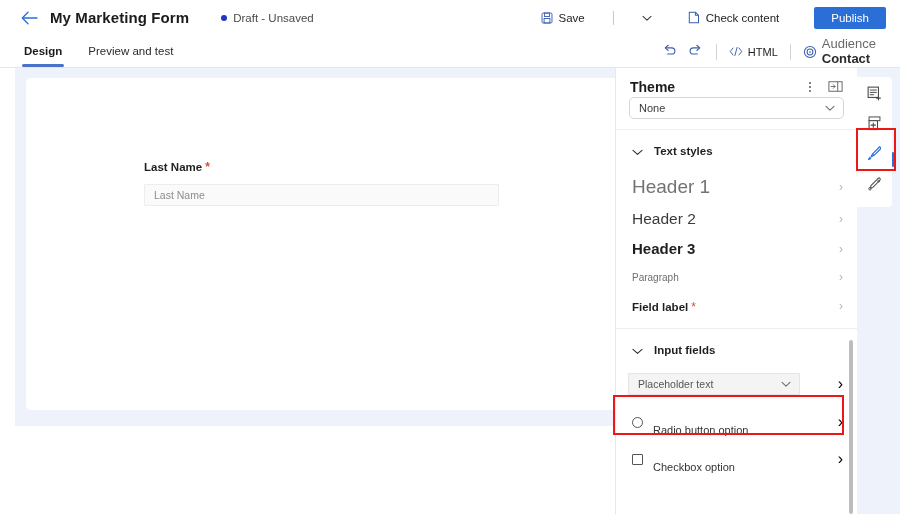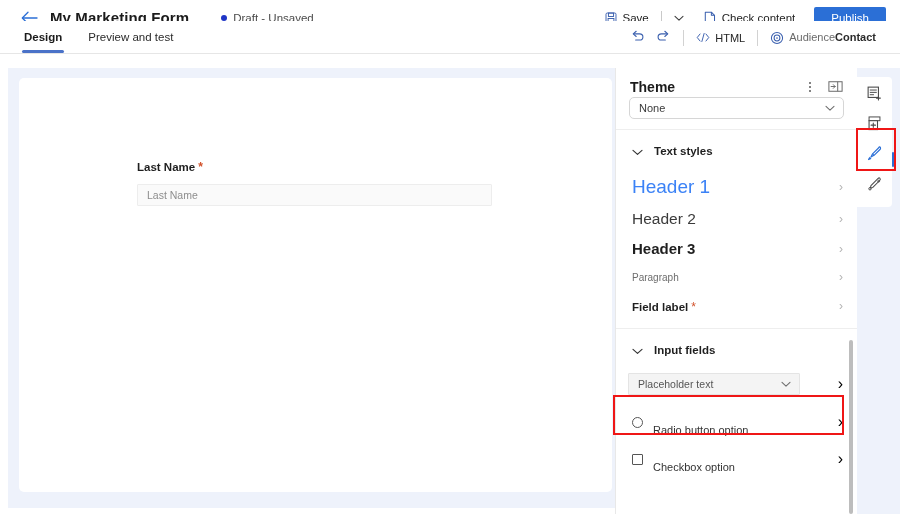--- a/index.html
+++ b/index.html
@@ -30,42 +30,42 @@
   .status-wrap {
     display: flex; align-items: center; gap: 6px; margin-left: 32px;
   }
   .status-dot {
     width: 6px; height: 6px; border-radius: 50%; background: #1f35c6;
   }
   .status-text { font-size: 11.5px; color: #4a4a4a; }
 
   .topbar-right {
     position: absolute; right: 0; top: 0; height: 35px;
-    display: flex; align-items: center; gap: 0;
+    display: flex; align-items: center; gap: 16px;
   }
   .tb-item {
     display: flex; align-items: center; gap: 6px;
     font-size: 11.5px; color: #232323; cursor: pointer;
     padding: 5px 7px; border-radius: 3px;
   }
   .tb-icon { color: #3a5fae; display: flex; align-items: center; }
   .tb-sep {
     width: 1px; height: 14px; background: #c9c9c9; margin: 0 5px;
   }
   .chev-small { color: #3b3b3b; }
   .publish-btn {
     background: #2b6fd6; color: #ffffff; font-size: 11.5px;
     padding: 5px 17px; border-radius: 2px; margin-left: 12px;
     margin-right: 14px; cursor: pointer; border: none;
     font-family: "Liberation Sans", sans-serif;
   }
 
   
   .tabrow {
-    position: absolute; left: 0; top: 21px; width: 900px; height: 33px;
+    position: absolute; left: 0; top: 35px; width: 900px; height: 33px;
     background: #ffffff; border-bottom: 1px solid #e6e6e6;
     display: flex; align-items: center;
   }
   .tab {
     position: relative; font-size: 11.5px; color: #2b2b2b;
     padding: 8px 2px 9px; margin-right: 22px; cursor: pointer;
     white-space: nowrap;
   }
   .tab:first-child { margin-left: 22px; }
   .tab.active { font-weight: bold; color: #1b1b1b; }
@@ -80,29 +80,29 @@
   .icon-btn {
     width: 26px; height: 26px; display: flex; align-items: center;
     justify-content: center; cursor: pointer; color: #3a5fae;
   }
   .tr-sep { width: 1px; height: 16px; background: #d2d2d2; margin: 0 7px; }
   .tr-item {
     display: flex; align-items: center; gap: 5px; cursor: pointer;
     padding: 3px 5px; font-size: 11px; color: #232323;
   }
   .tr-stack {
-    display: flex; flex-direction: row; line-height: 1.08;
-    font-size: 11px; color: #2b2b2b;
+    display: flex; flex-direction: column; line-height: 1.08;
+    font-size: 13px; color: #2b2b2b;
   }
   .tr-stack .l1 { color: #6a6a6a; }
   .tr-stack .l2 { font-weight: bold; }
 
   
   .canvas {
-    position: absolute; left: 8px; top: 68px; width: 615px; height: 440px;
+    position: absolute; left: 15px; top: 68px; width: 615px; height: 358px;
     background: #eef2fb; padding: 10px 11px 16px 11px;
   }
   .form-card {
     width: 100%; height: 100%; background: #ffffff;
     border-radius: 5px; position: relative;
   }
   .field-block { position: absolute; left: 118px; top: 82px; width: 360px; }
   .field-label {
     font-size: 11.5px; font-weight: bold; color: #1f1f1f; margin-bottom: 10px;
   }
@@ -149,21 +149,21 @@
     display: flex; align-items: center; gap: 11px;
     padding: 12px 13px 10px 16px; cursor: pointer;
   }
   .section-head .label { font-size: 11.5px; font-weight: bold; color: #1f1f1f; }
 
   .style-row {
     display: flex; align-items: center; justify-content: space-between;
     padding: 6px 14px 6px 16px; cursor: pointer; min-height: 28px;
   }
   .style-row .chev-r { color: #b4b4b4; font-size: 12px; }
-  .sr-h1 { font-size: 19px; color: #3b82f6; }
+  .sr-h1 { font-size: 19px; color: #737373; }
   .sr-h2 { font-size: 15.5px; color: #3b3b3b; }
   .sr-h3 { font-size: 15px; color: #1f1f1f; font-weight: bold; }
   .sr-p  { font-size: 10px; color: #6d6d6d; }
   .sr-fl { font-size: 11.5px; color: #1f1f1f; font-weight: bold; }
 
   .ph-row {
     display: flex; align-items: center; justify-content: space-between;
     padding: 4px 14px 4px 12px; cursor: pointer;
   }
   .ph-select {

